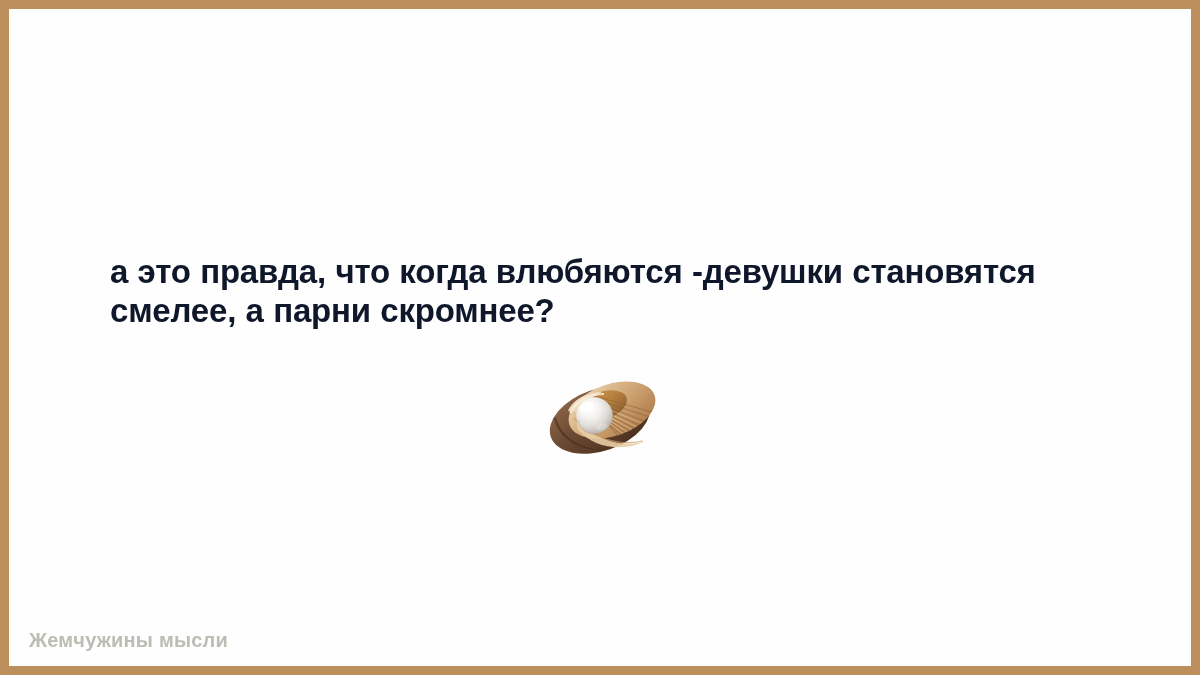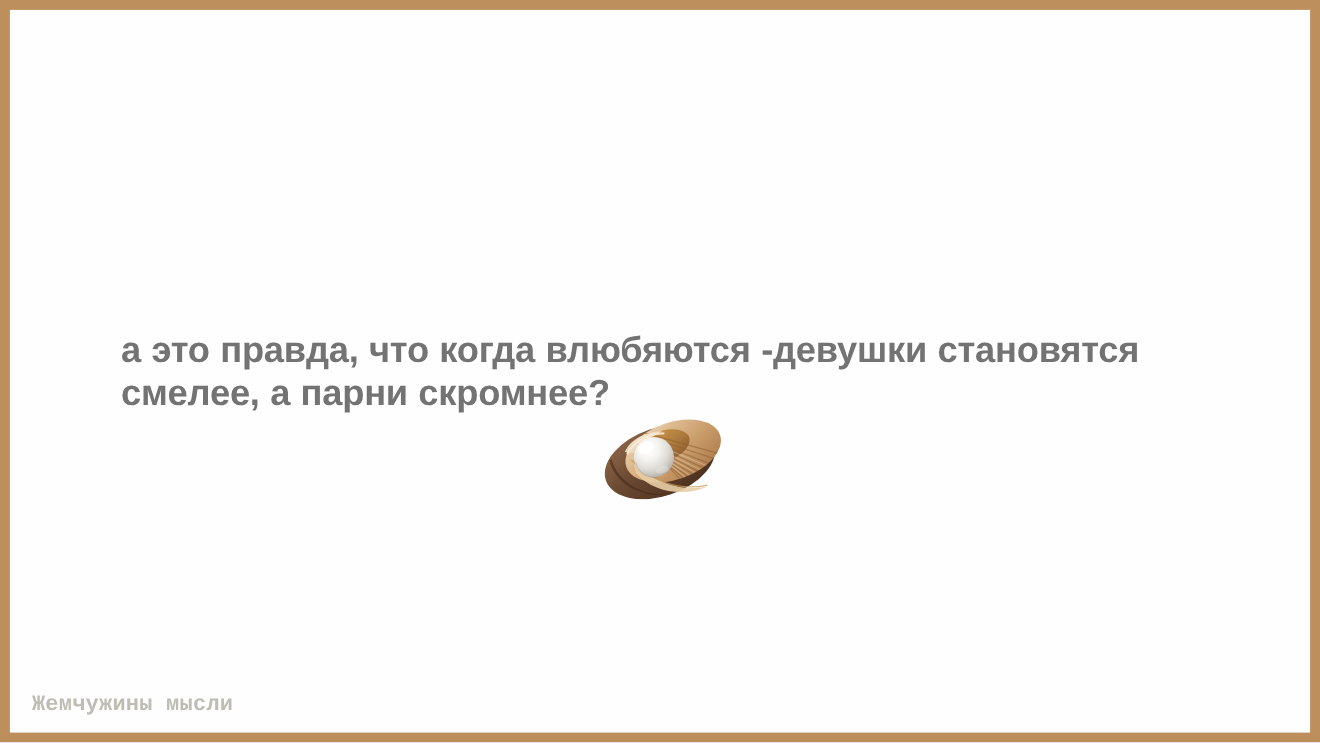--- a/index.html
+++ b/index.html
@@ -23,24 +23,23 @@
   
   .quote {
     position: absolute;
     left: 101px;
     top: 243px;
     width: 1000px;
     font-size: 33px;
     font-weight: bold;
     line-height: 39px;
     letter-spacing: -0.2px;
-    color: #737373;
+    color: #0f172a;
     white-space: pre-wrap;
     word-spacing: 0.5px;
-    margin-top: 46px;
   }
 
   
   .shell-wrap {
     position: absolute;
     left: 531px;
     top: 371px;
     width: 132px;
     height: 74px;
   }
@@ -48,21 +47,20 @@
 
   
   .footer-left {
     position: absolute;
     left: 20px;
     top: 620px;
     font-size: 20px;
     font-weight: bold;
     color: #bebdb3;
     letter-spacing: 0.2px;
-    font-family: Liberation Mono, monospace;
   }
   .footer-right {
     position: absolute;
     right: 22px;
     top: 618px;
     font-size: 23px;
     font-weight: normal;
     color: #bebdb3;
     letter-spacing: 0.2px;
   }

